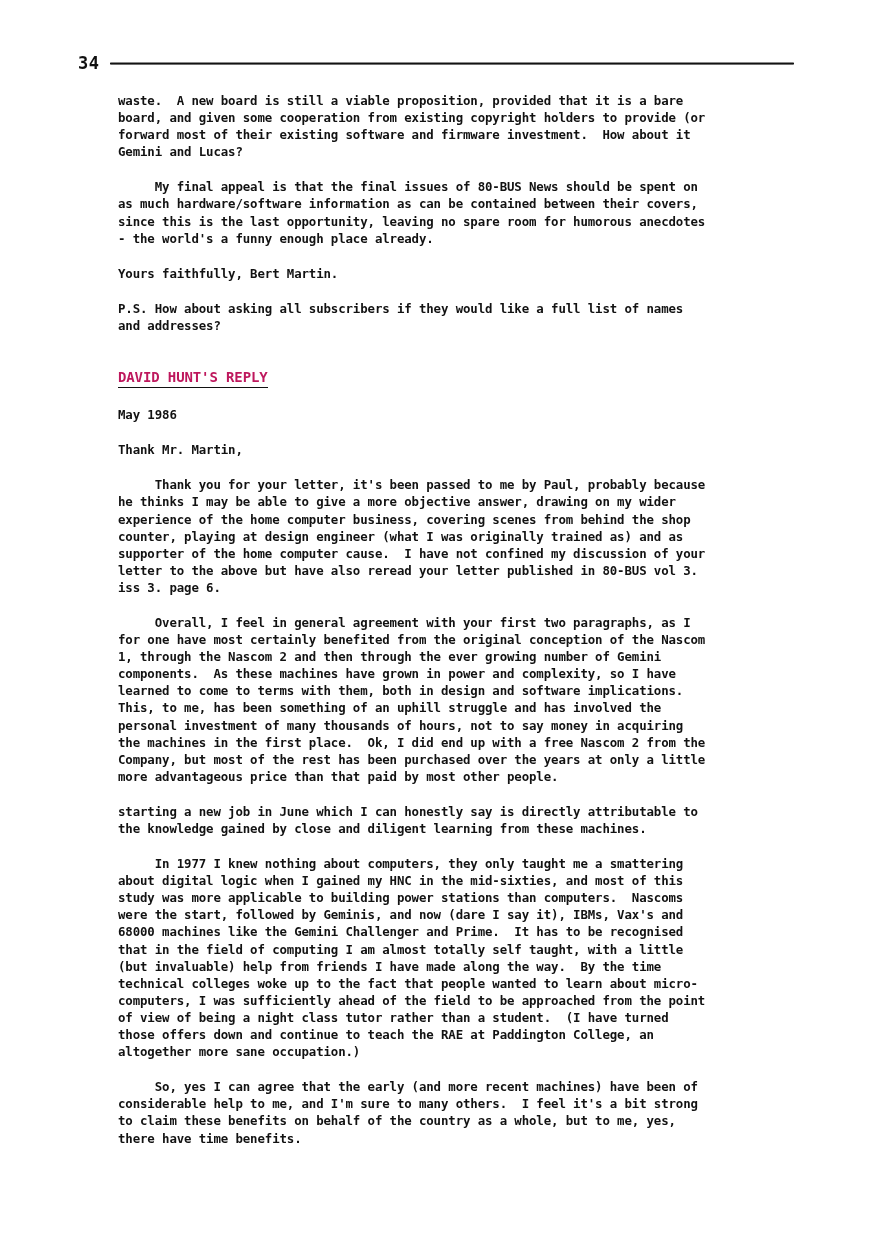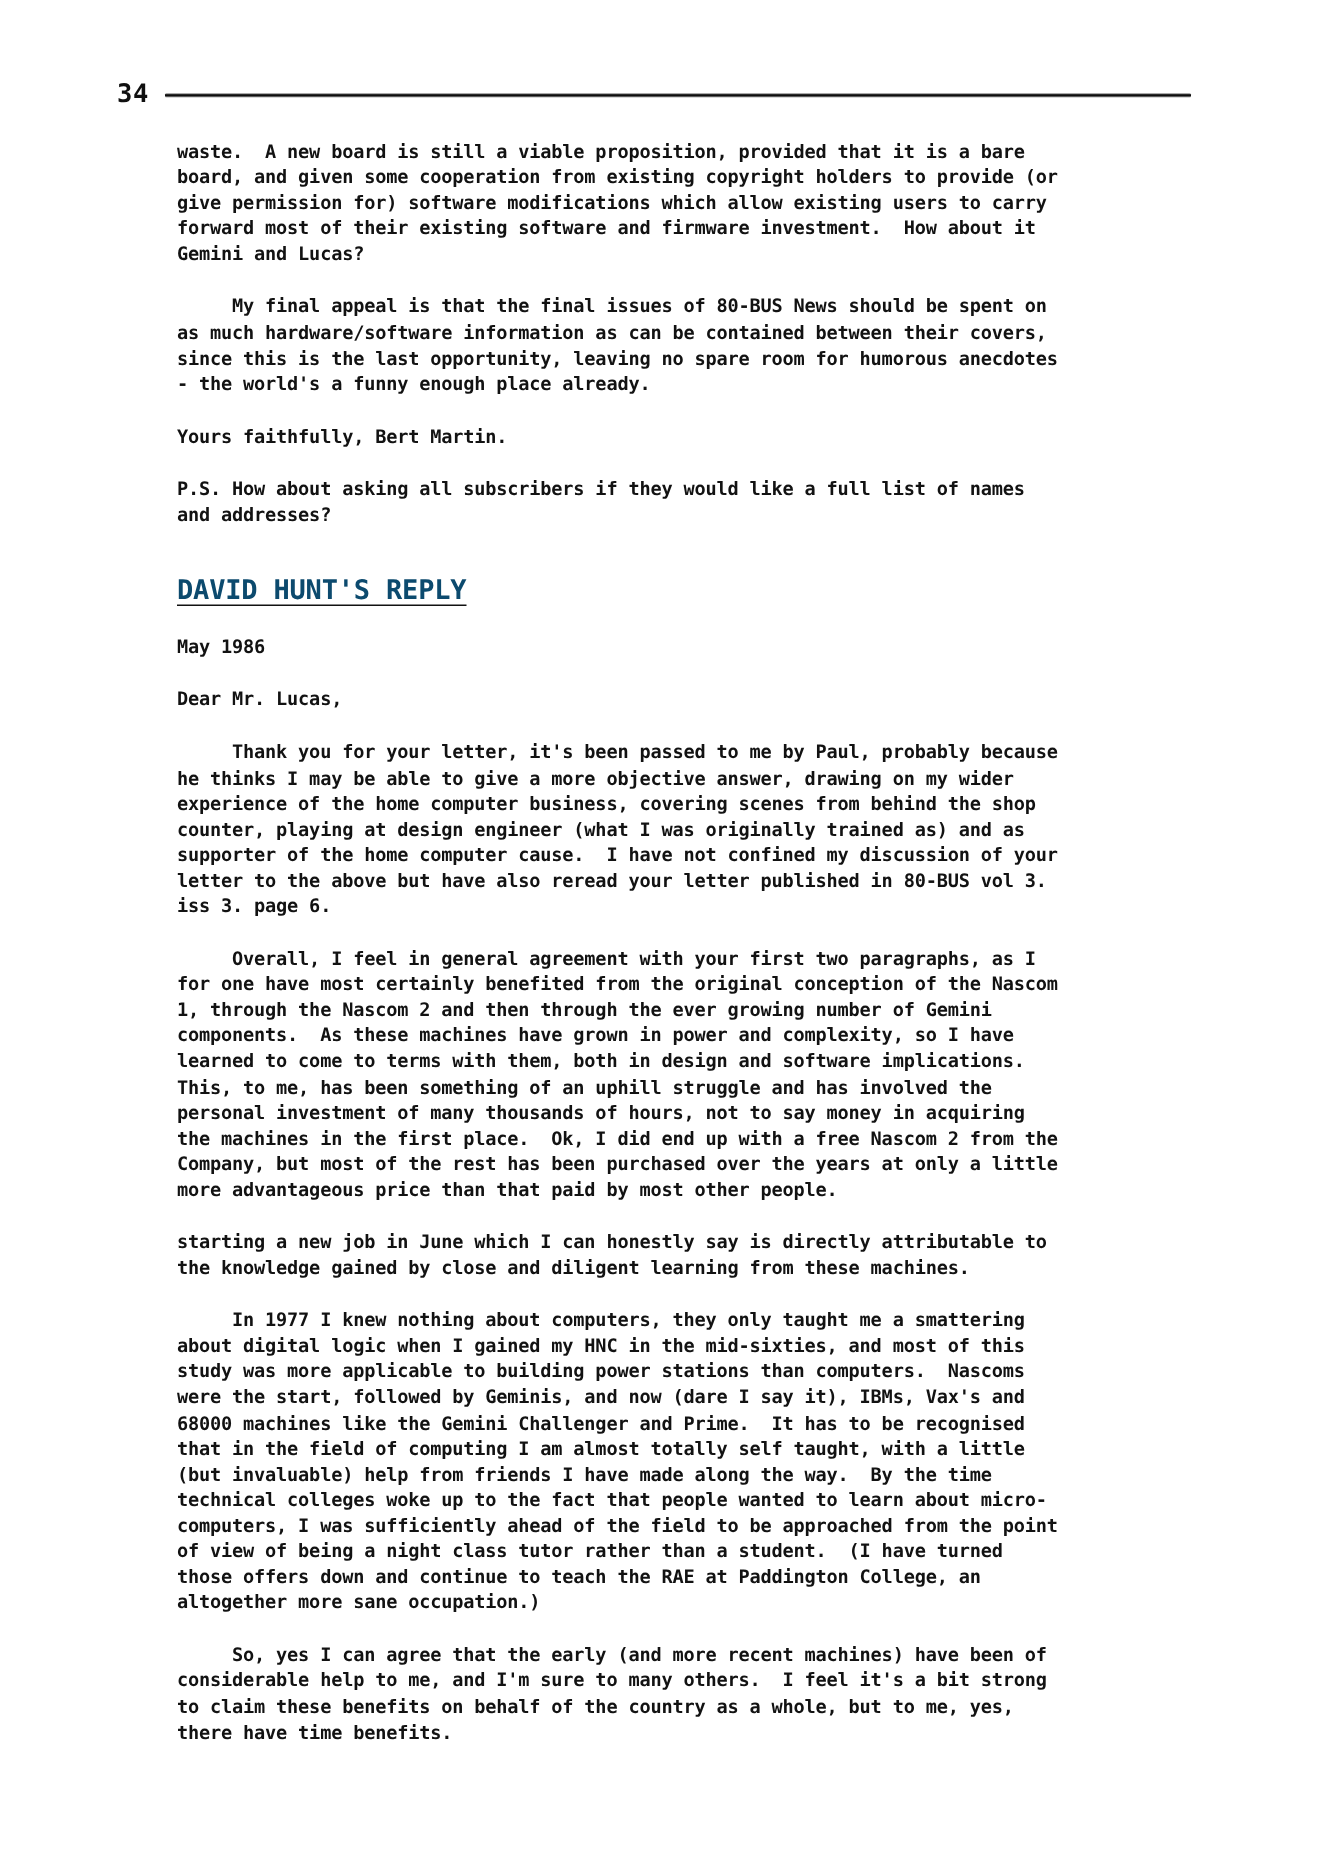--- a/index.html
+++ b/index.html
@@ -63,23 +63,23 @@
     color: #121212;
     line-height: 17.1px;
     letter-spacing: -0.12px;
     white-space: pre;
     font-family: "DejaVu Sans Mono", monospace;
     text-rendering: optimizeLegibility;
   }
   .gap-md { height: 18px; }
   .gap-xl { height: 34px; }
   .heading {
-    font-size: 18px;
+    font-size: 14px;
     font-weight: bold;
-    color: #0c4a6e;
+    color: #be185d;
     line-height: 17.1px;
     letter-spacing: -0.12px;
     white-space: pre;
     display: inline-block;
     border-bottom: 1.4px solid #111111;
     padding-bottom: 1px;
   }
   .heading-wrap { line-height: 17.1px; }
 </style>
 </head>
@@ -89,21 +89,20 @@
 
   <div class="page-header">
     <span class="page-number">34</span>
     <span class="header-rule"></span>
   </div>
 
   <div class="body">
       <div class="block">
         <div class="line">waste.  A new board is still a viable proposition, provided that it is a bare</div>
         <div class="line">board, and given some cooperation from existing copyright holders to provide (or</div>
-        <div class="line">give permission for) software modifications which allow existing users to carry</div>
         <div class="line">forward most of their existing software and firmware investment.  How about it</div>
         <div class="line">Gemini and Lucas?</div>
       </div>
       <div class="gap-md"></div>
       <div class="block">
         <div class="line">     My final appeal is that the final issues of 80-BUS News should be spent on</div>
         <div class="line">as much hardware/software information as can be contained between their covers,</div>
         <div class="line">since this is the last opportunity, leaving no spare room for humorous anecdotes</div>
         <div class="line">- the world's a funny enough place already.</div>
       </div>
@@ -119,21 +118,21 @@
       <div class="gap-xl"></div>
       <div class="block">
         <div class="heading-wrap"><span class="heading">DAVID HUNT'S REPLY</span></div>
       </div>
       <div class="gap-md"></div>
       <div class="block">
         <div class="line">May 1986</div>
       </div>
       <div class="gap-md"></div>
       <div class="block">
-        <div class="line">Dear Mr. Lucas,</div>
+        <div class="line">Thank Mr. Martin,</div>
       </div>
       <div class="gap-md"></div>
       <div class="block">
         <div class="line">     Thank you for your letter, it's been passed to me by Paul, probably because</div>
         <div class="line">he thinks I may be able to give a more objective answer, drawing on my wider</div>
         <div class="line">experience of the home computer business, covering scenes from behind the shop</div>
         <div class="line">counter, playing at design engineer (what I was originally trained as) and as</div>
         <div class="line">supporter of the home computer cause.  I have not confined my discussion of your</div>
         <div class="line">letter to the above but have also reread your letter published in 80-BUS vol 3.</div>
         <div class="line">iss 3. page 6.</div>

